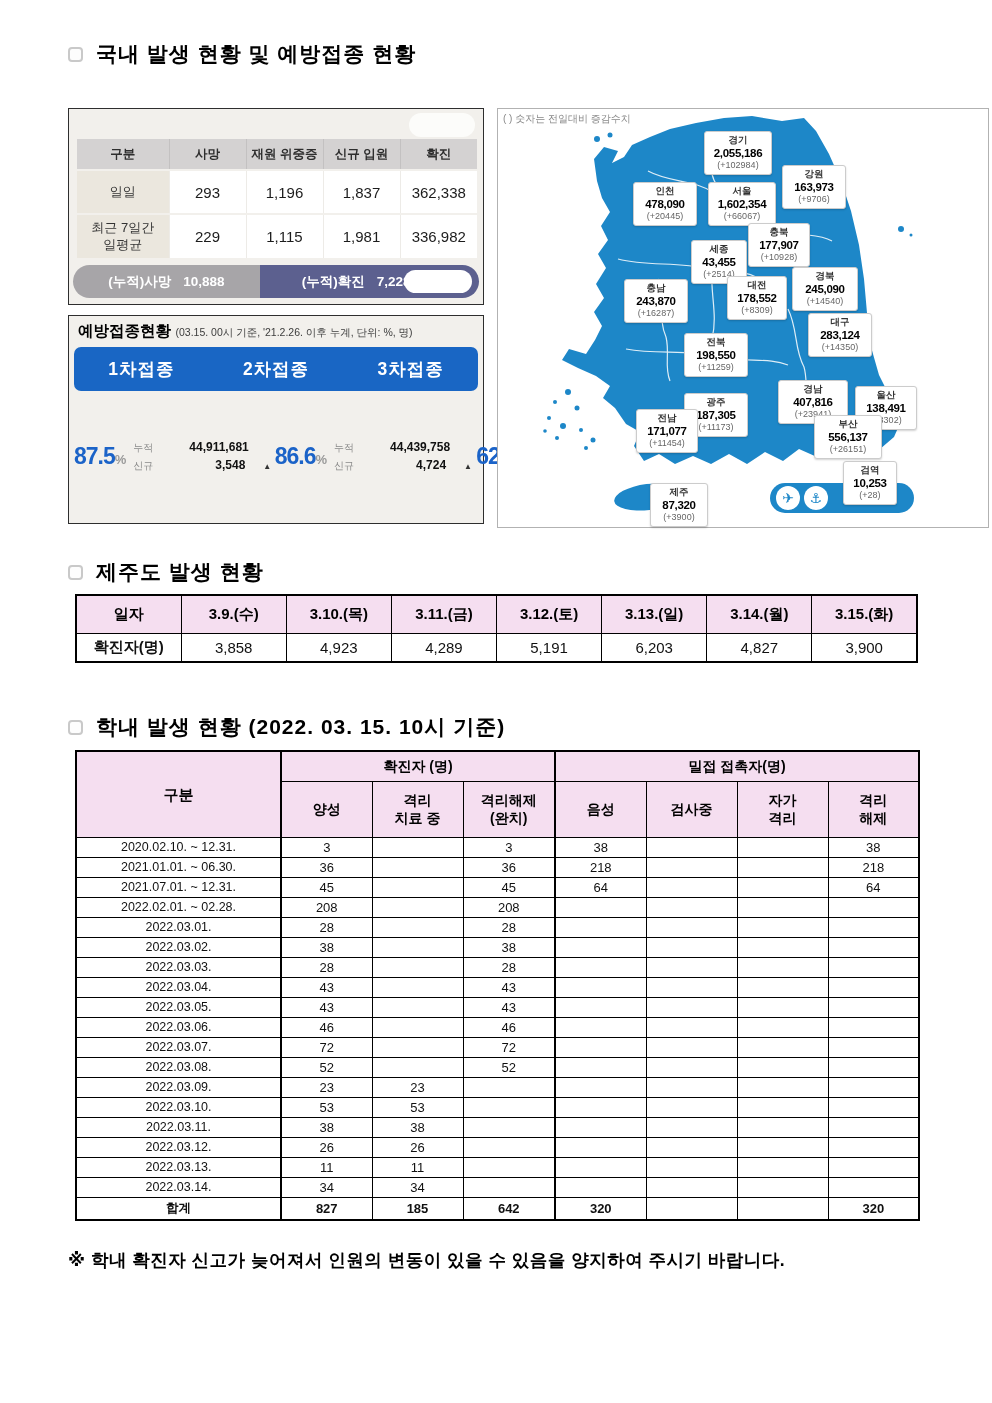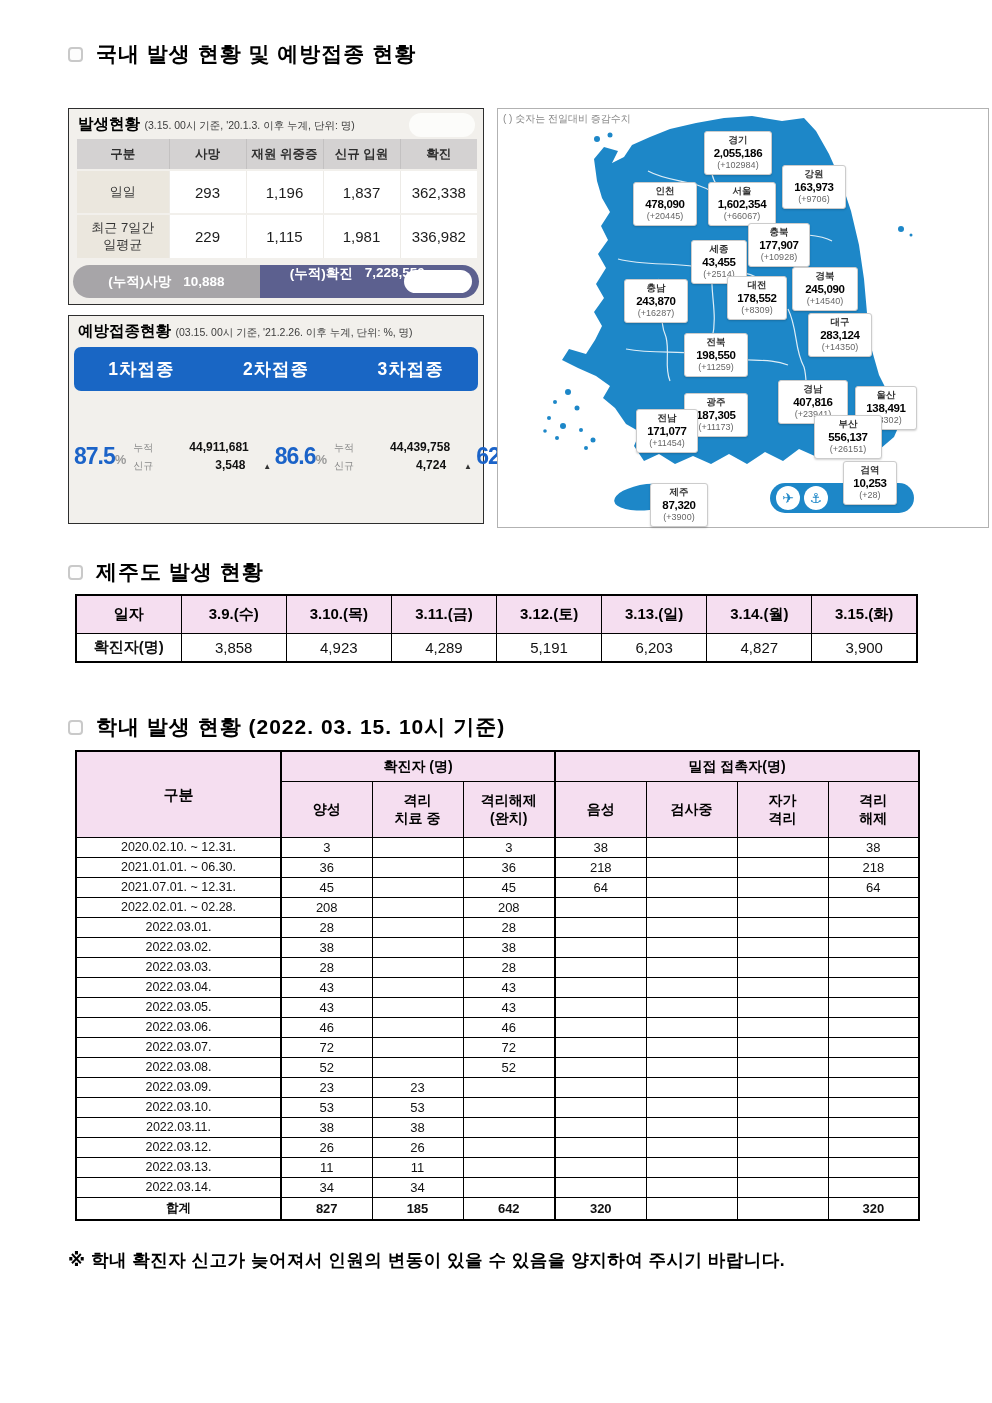--- a/index.html
+++ b/index.html
@@ -21,21 +21,21 @@
   .occ-pill { top:4px; right:8px; width:66px; height:24px; }
 
   table.occ { position:absolute; top:30px; left:8px; width:400px; border-collapse:collapse; table-layout:fixed; }
   table.occ th { background:#d4d2d2; height:31px; font-size:12.5px; font-weight:600; color:#2e2e2e; border-left:1px solid #c3c1c1; }
   table.occ th:first-child { border-left:none; width:23%; }
   table.occ td { background:#ffffff; height:44px; text-align:center; font-size:15px; color:#1c1c1c; border-left:1px solid #edebe7; border-top:2px solid #f2f0ec; }
   table.occ td.lab { background:#ebe7de; font-size:13px; color:#333; white-space:pre-line; line-height:1.25; border-left:none; }
 
   .cum-bar { position:absolute; left:4px; right:4px; bottom:6px; height:33px; display:flex; }
   .cum-grey { width:46%; background:#a7a5a8; border-radius:17px 0 0 17px; display:flex; align-items:center; justify-content:center; gap:12px; color:#fff; font-size:13.5px; font-weight:bold; }
-  .cum-navy { position:relative; width:54%; background:#5c608f; border-radius:0 17px 17px 0; display:flex; align-items:flex-start; justify-content:flex-start; gap:12px; color:#fff; font-size:13.5px; font-weight:bold; padding-left:30px; }
+  .cum-navy { position:relative; width:54%; background:#5c608f; border-radius:0 17px 17px 0; display:flex; align-items:center; justify-content:flex-start; gap:12px; color:#fff; font-size:13.5px; font-weight:bold; padding-left:42px; }
   .navy-pill { top:5px; right:7px; width:68px; height:23px; background:#fff; border-radius:12px; }
 
   .vacc-bar { position:absolute; top:31px; left:5px; right:5px; height:44px; background:#1966c4; border-radius:7px; display:flex; }
   .vacc-bar div { flex:1; display:flex; align-items:center; justify-content:center; color:#fff; font-size:17.5px; font-weight:bold; letter-spacing:1px; }
   .vacc-body { position:absolute; top:75px; left:5px; right:5px; bottom:2px; display:flex; }
   .dose { flex:1; display:flex; align-items:center; justify-content:center; gap:7px; }
   .pnum { font-size:23px; font-weight:bold; color:#1b63c8; letter-spacing:-1px; }
   .punit { font-size:13px; font-weight:bold; color:#9a9a9a; }
   .stats { display:flex; flex-direction:column; gap:3px; }
   .srow { display:flex; align-items:baseline;gap:16px; }
@@ -78,24 +78,20 @@
 <body>
 
 <div class="page">
 
   <div class="sec-title" style="top:40px;">
     <span class="cb"></span>
     <span>국내 발생 현황 및 예방접종 현황</span>
   </div>
 
   <div class="panel" style="top:108px;height:197px;">
-    <div class="panel-title">
-      <span class="t">발생현황</span>
-      <span class="sub">(3.15. 00시 기준, '20.1.3. 이후 누계, 단위: 명)</span>
-    </div>
     <div class="pill occ-pill"></div>
     <table class="occ">
       <thead>
         <tr>
           <th>구분</th>
           <th>사망</th>
           <th>재원 위중증</th>
           <th>신규 입원</th>
           <th>확진</th>
         </tr>

